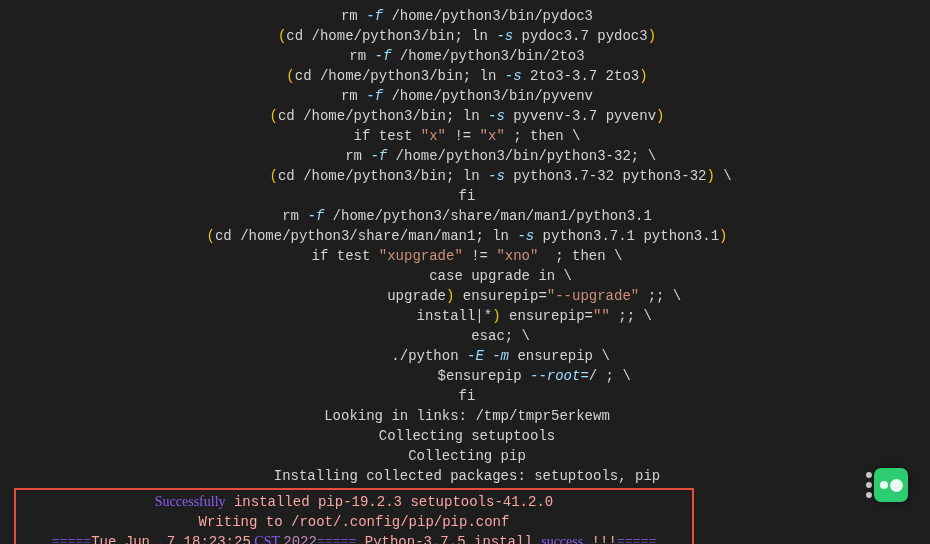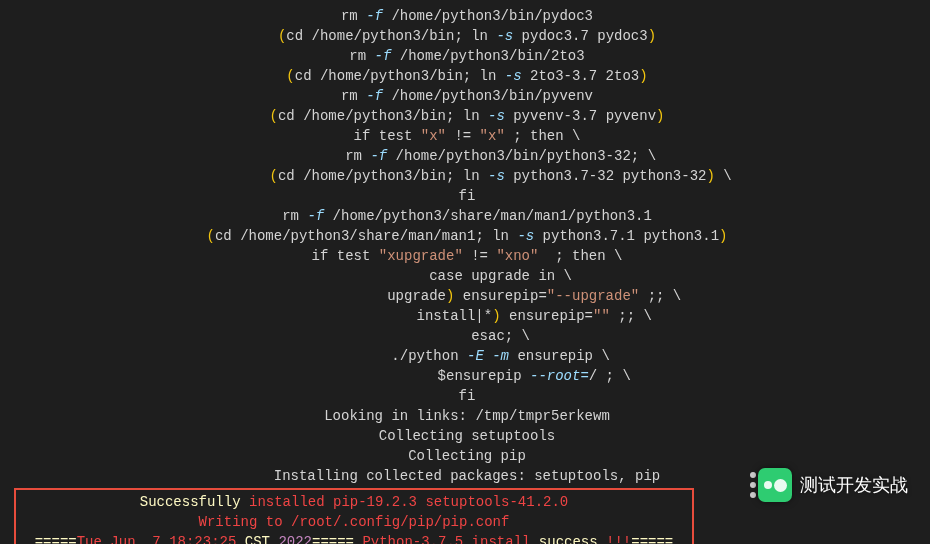--- a/index.html
+++ b/index.html
@@ -17,23 +17,23 @@
   }
   .terminal {
     padding: 6px 10px 0 14px;
     white-space: pre;
   }
   .line { display: block; text-align: center; }
   .c-default { color: #d4d4d4; }
   .c-flag    { color: #9cdcfe; }   
   .c-yellow  { color: #f1c40f; }   
   .c-string  { color: #ce9178; }
-  .c-green   { color: #fef9c3; }
+  .c-green   { color: #8b5cf6; font-family: Liberation Serif, serif; }
   .c-purple  { color: #c586c0; }   
-  .c-white   { color: #ef4444; }
+  .c-white   { color: #fca5a5; }
   .italic { font-style: italic; }
   .highlight-box {
     border: 2px solid #e74c3c;
     padding: 2px 4px;
     margin-top: 2px;
     display: inline-block;
     width: 680px;
     box-sizing: border-box;
   }
   .watermark {
@@ -70,14 +70,13 @@
   }
 </style>
 </head>
 <body>
 
 <div class="terminal" id="term"><span class="line"><span class="c-default">rm </span><span class="c-flag italic">-f</span><span class="c-default"> /home/python3/bin/pydoc3</span></span><span class="line"><span class="c-yellow">(</span><span class="c-default">cd /home/python3/bin; ln </span><span class="c-flag italic">-s</span><span class="c-default"> pydoc3.7 pydoc3</span><span class="c-yellow">)</span></span><span class="line"><span class="c-default">rm </span><span class="c-flag italic">-f</span><span class="c-default"> /home/python3/bin/2to3</span></span><span class="line"><span class="c-yellow">(</span><span class="c-default">cd /home/python3/bin; ln </span><span class="c-flag italic">-s</span><span class="c-default"> 2to3-3.7 2to3</span><span class="c-yellow">)</span></span><span class="line"><span class="c-default">rm </span><span class="c-flag italic">-f</span><span class="c-default"> /home/python3/bin/pyvenv</span></span><span class="line"><span class="c-yellow">(</span><span class="c-default">cd /home/python3/bin; ln </span><span class="c-flag italic">-s</span><span class="c-default"> pyvenv-3.7 pyvenv</span><span class="c-yellow">)</span></span><span class="line"><span class="c-default">if test </span><span class="c-string">"x"</span><span class="c-default"> != </span><span class="c-string">"x"</span><span class="c-default"> ; then \</span></span><span class="line"><span class="c-default">        rm </span><span class="c-flag italic">-f</span><span class="c-default"> /home/python3/bin/python3-32; \</span></span><span class="line"><span class="c-default">        </span><span class="c-yellow">(</span><span class="c-default">cd /home/python3/bin; ln </span><span class="c-flag italic">-s</span><span class="c-default"> python3.7-32 python3-32</span><span class="c-yellow">)</span><span class="c-default"> \</span></span><span class="line"><span class="c-default">fi</span></span><span class="line"><span class="c-default">rm </span><span class="c-flag italic">-f</span><span class="c-default"> /home/python3/share/man/man1/python3.1</span></span><span class="line"><span class="c-yellow">(</span><span class="c-default">cd /home/python3/share/man/man1; ln </span><span class="c-flag italic">-s</span><span class="c-default"> python3.7.1 python3.1</span><span class="c-yellow">)</span></span><span class="line"><span class="c-default">if test </span><span class="c-string">"xupgrade"</span><span class="c-default"> != </span><span class="c-string">"xno"</span><span class="c-default">  ; then \</span></span><span class="line"><span class="c-default">        case upgrade in \</span></span><span class="line"><span class="c-default">                upgrade</span><span class="c-yellow">)</span><span class="c-default"> ensurepip=</span><span class="c-string">"--upgrade"</span><span class="c-default"> ;; \</span></span><span class="line"><span class="c-default">                install|*</span><span class="c-yellow">)</span><span class="c-default"> ensurepip=</span><span class="c-string">""</span><span class="c-default"> ;; \</span></span><span class="line"><span class="c-default">        esac; \</span></span><span class="line"><span class="c-default">        ./python </span><span class="c-flag italic">-E -m</span><span class="c-default"> ensurepip \</span></span><span class="line"><span class="c-default">                $ensurepip </span><span class="c-flag italic">--root=</span><span class="c-default">/ ; \</span></span><span class="line"><span class="c-default">fi</span></span><span class="line"><span class="c-default">Looking in links: /tmp/tmpr5erkewm</span></span><span class="line"><span class="c-default">Collecting setuptools</span></span><span class="line"><span class="c-default">Collecting pip</span></span><span class="line"><span class="c-default">Installing collected packages: setuptools, pip</span></span><div class="highlight-box"><span class="line"><span class="c-green">Successfully</span><span class="c-white"> installed pip-19.2.3 setuptools-41.2.0</span></span><span class="line"><span class="c-white">Writing to /root/.config/pip/pip.conf</span></span><span class="line"><span class="c-green">=====</span><span class="c-white">Tue Jun  7 18:23:25</span><span class="c-green"> CST </span><span class="c-purple">2022</span><span class="c-green">=====</span><span class="c-white"> Python-3.7.5 install </span><span class="c-green">success</span><span class="c-white"> !!!</span><span class="c-green">=====</span></span></div></div>
 
 <div class="watermark">
   <span class="wm-dots"></span>
   <span class="wm-icon"></span>
-  <span>测试开发实战</span>
 </div>
 
 </body></html>

